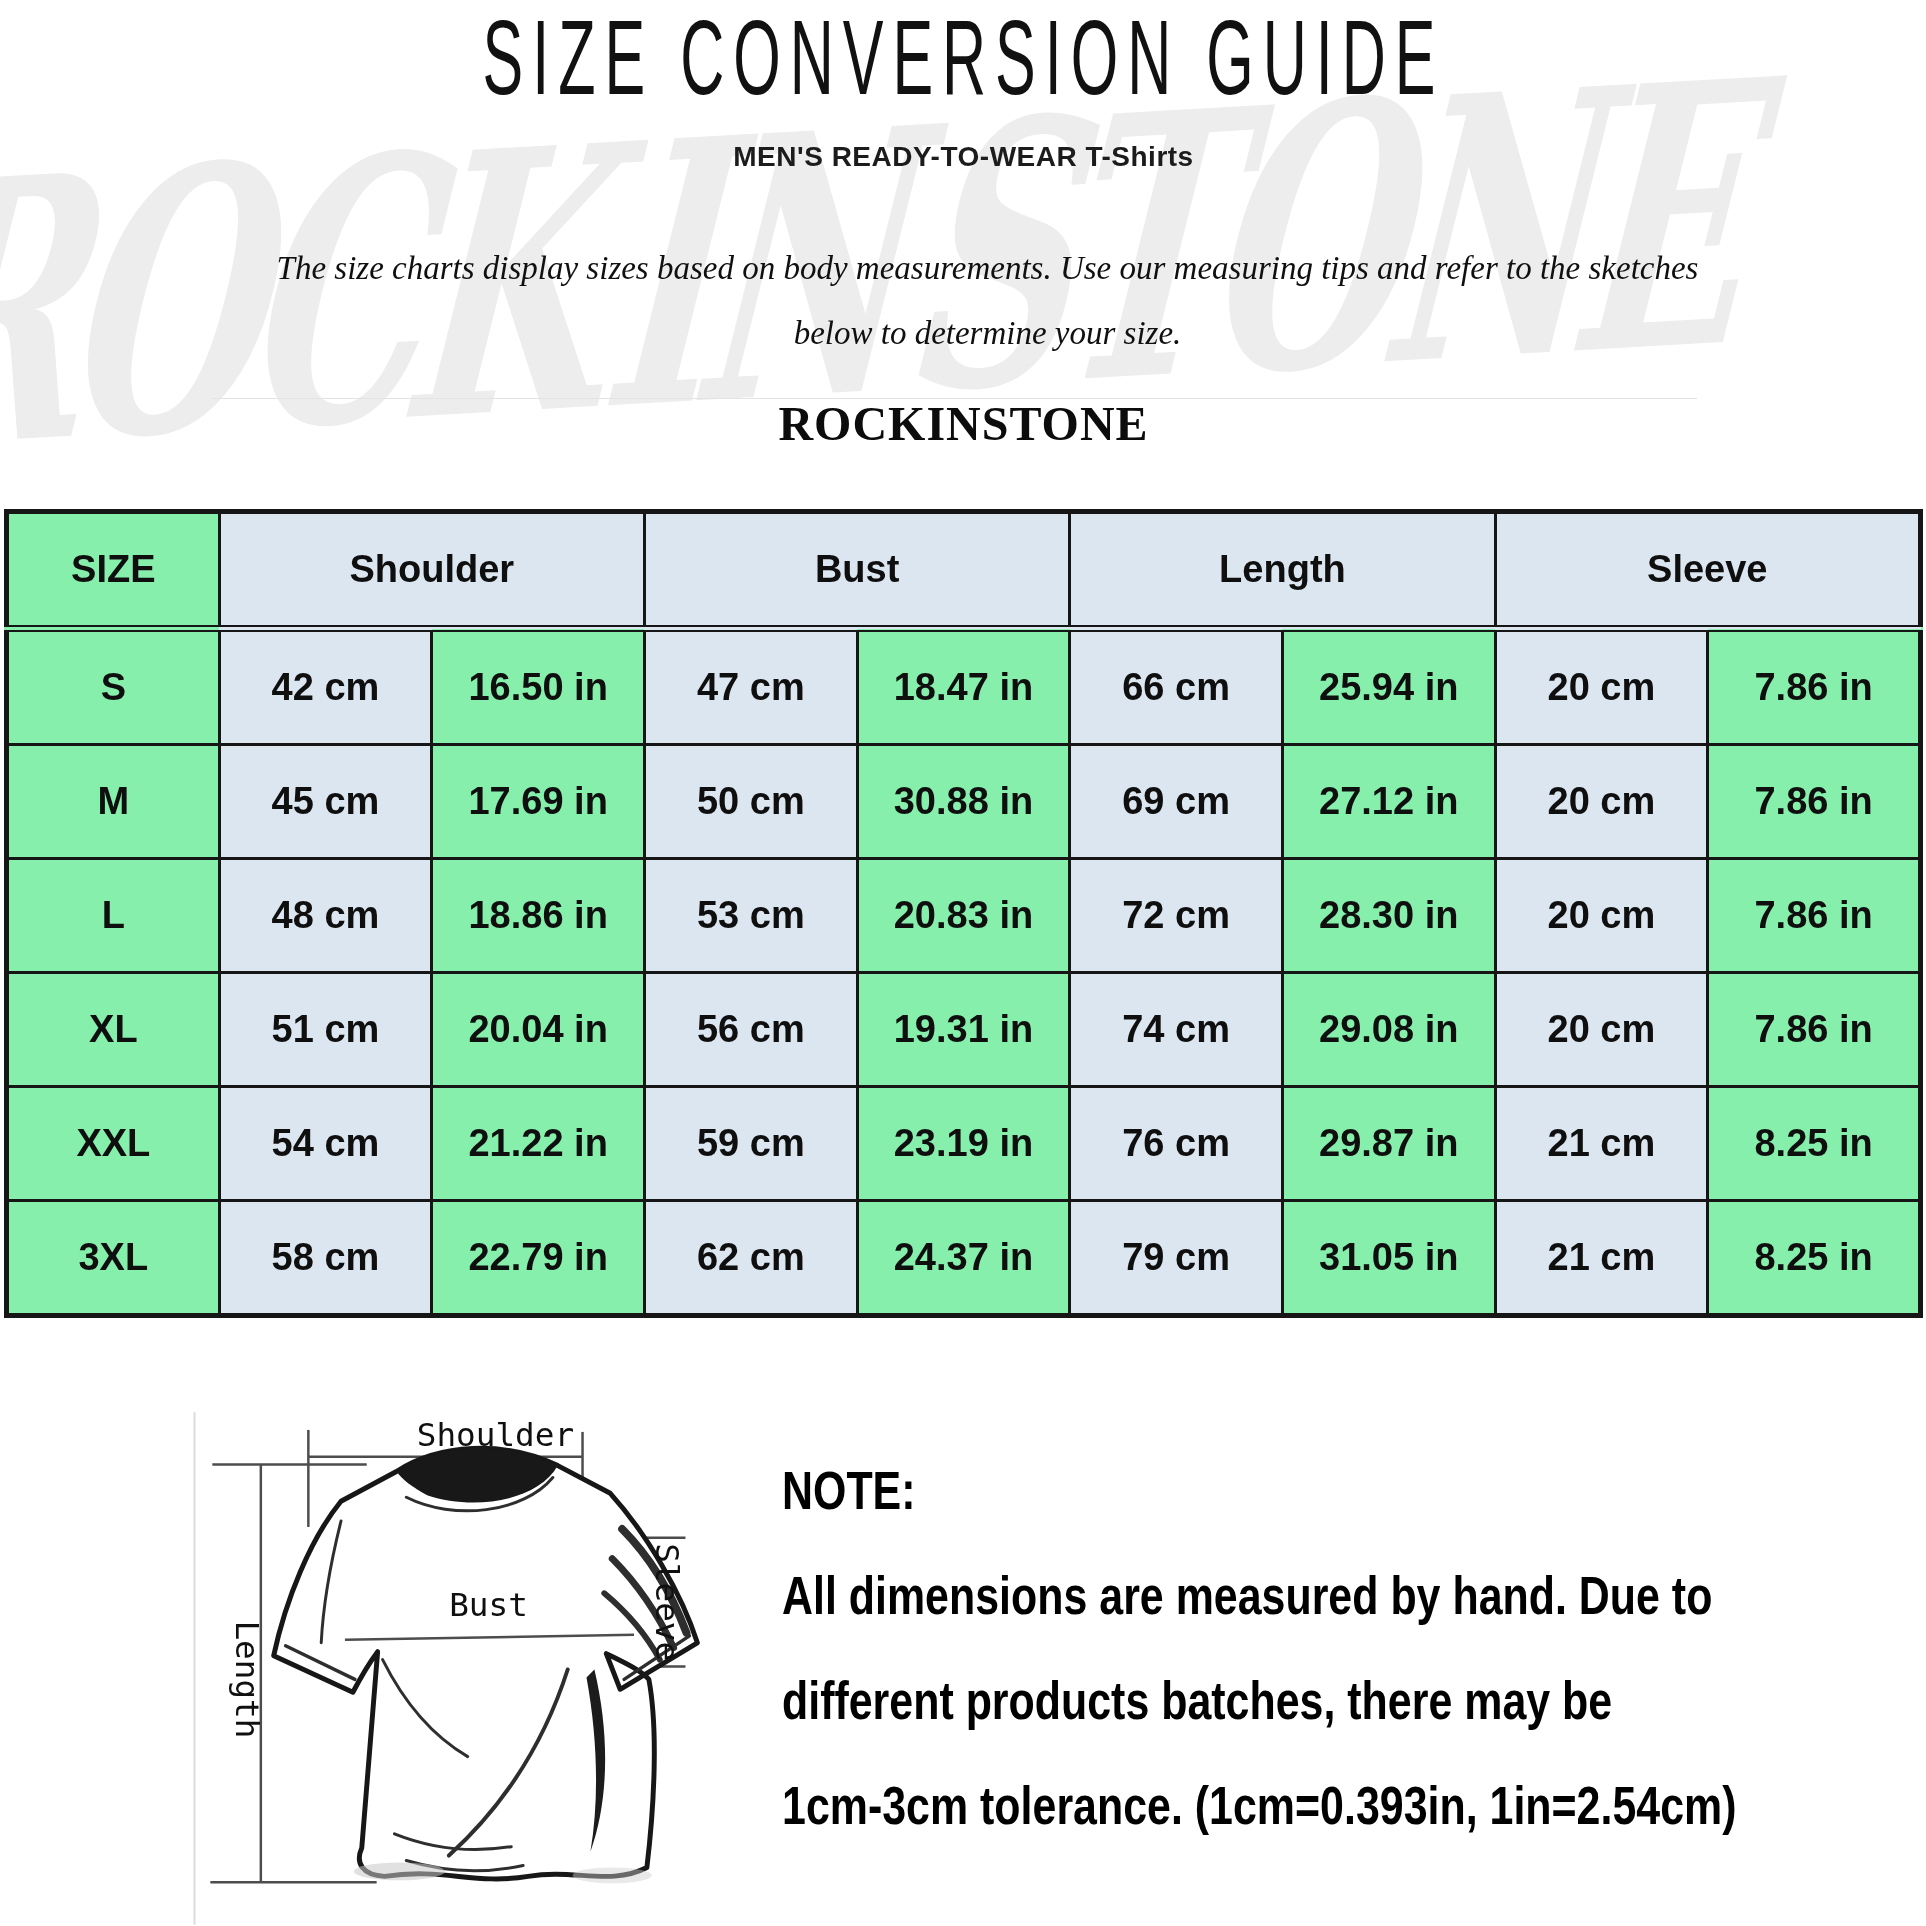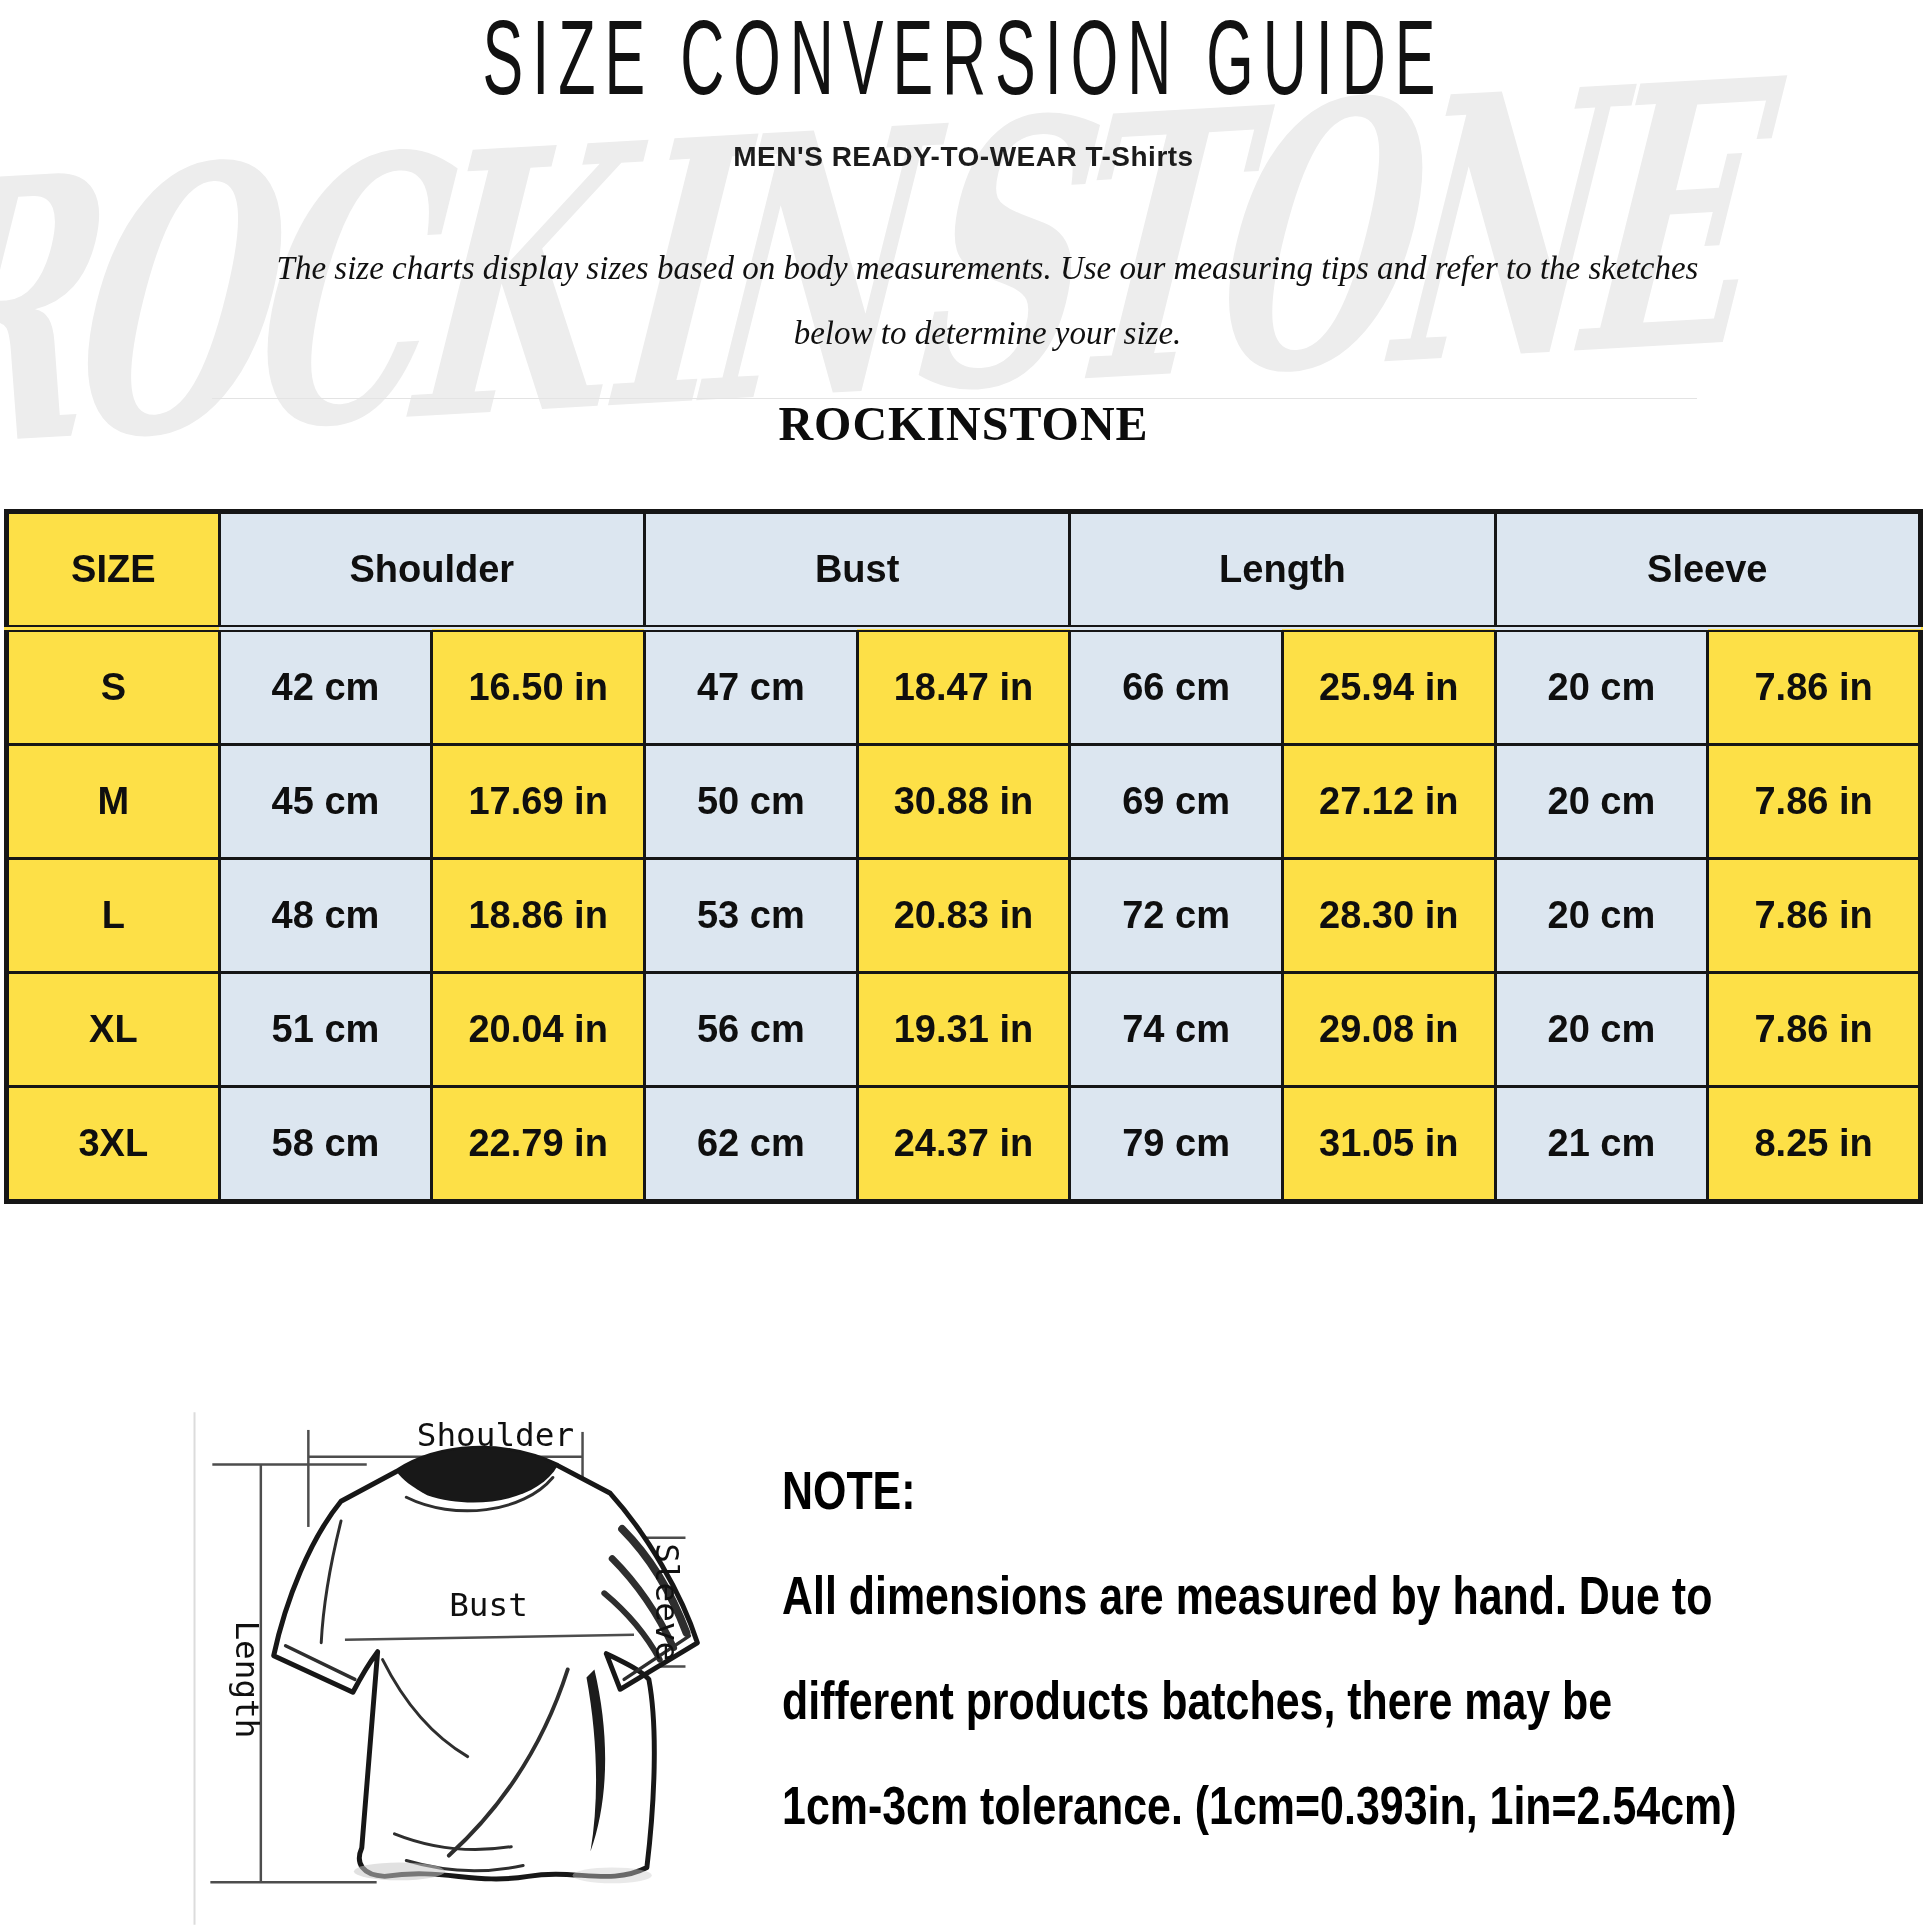--- a/index.html
+++ b/index.html
@@ -37,21 +37,21 @@
     font-family:"Liberation Serif",serif;font-weight:700;
     font-size:48px;letter-spacing:1px;color:#0c0c0c;
   }
   .brand-rule{
     position:absolute;top:398px;left:212px;width:1485px;height:1px;
     background:#e3e3e3;
   }
   
   .table-wrap{position:absolute;top:509px;left:4px;right:4px;}
   table.size-table{
-    width:100%;border-collapse:collapse;background:#fde047;
+    width:100%;border-collapse:collapse;background:#86efac;
     border:5px solid #161616;table-layout:fixed;
     font-size:38px;font-weight:700;color:#0f0f0f;
   }
   .size-table th,.size-table td{
     border:3px solid #161616;text-align:center;vertical-align:middle;
     height:111px;padding:0;font-weight:700;letter-spacing:0;
   }
   .size-table thead tr th{border-bottom:7px double #161616;}
   .size-table .hl{background:var(--hl,#dce6f0);}
   
@@ -132,20 +132,31 @@
             <tr>
               <td>XL</td>
               <td class="hl">51 cm</td>
               <td>20.04 in</td>
               <td class="hl">56 cm</td>
               <td>19.31 in</td>
               <td class="hl">74 cm</td>
               <td>29.08 in</td>
               <td class="hl">20 cm</td>
               <td>7.86 in</td>
+            </tr>
+            <tr>
+              <td>XXL</td>
+              <td class="hl">54 cm</td>
+              <td>21.22 in</td>
+              <td class="hl">59 cm</td>
+              <td>23.19 in</td>
+              <td class="hl">76 cm</td>
+              <td>29.87 in</td>
+              <td class="hl">21 cm</td>
+              <td>8.25 in</td>
             </tr>
             <tr>
               <td>3XL</td>
               <td class="hl">58 cm</td>
               <td>22.79 in</td>
               <td class="hl">62 cm</td>
               <td>24.37 in</td>
               <td class="hl">79 cm</td>
               <td>31.05 in</td>
               <td class="hl">21 cm</td>

